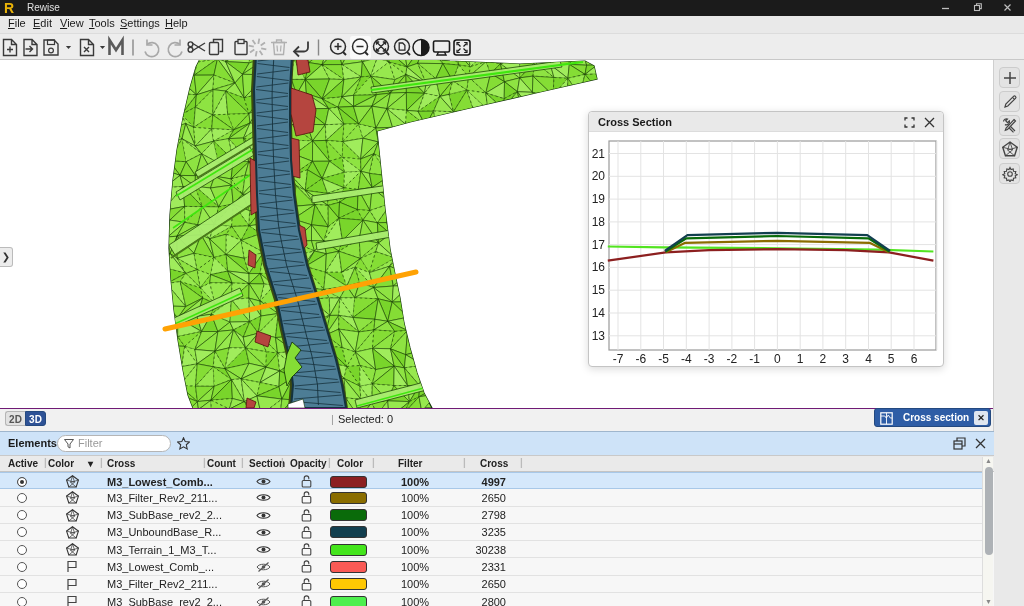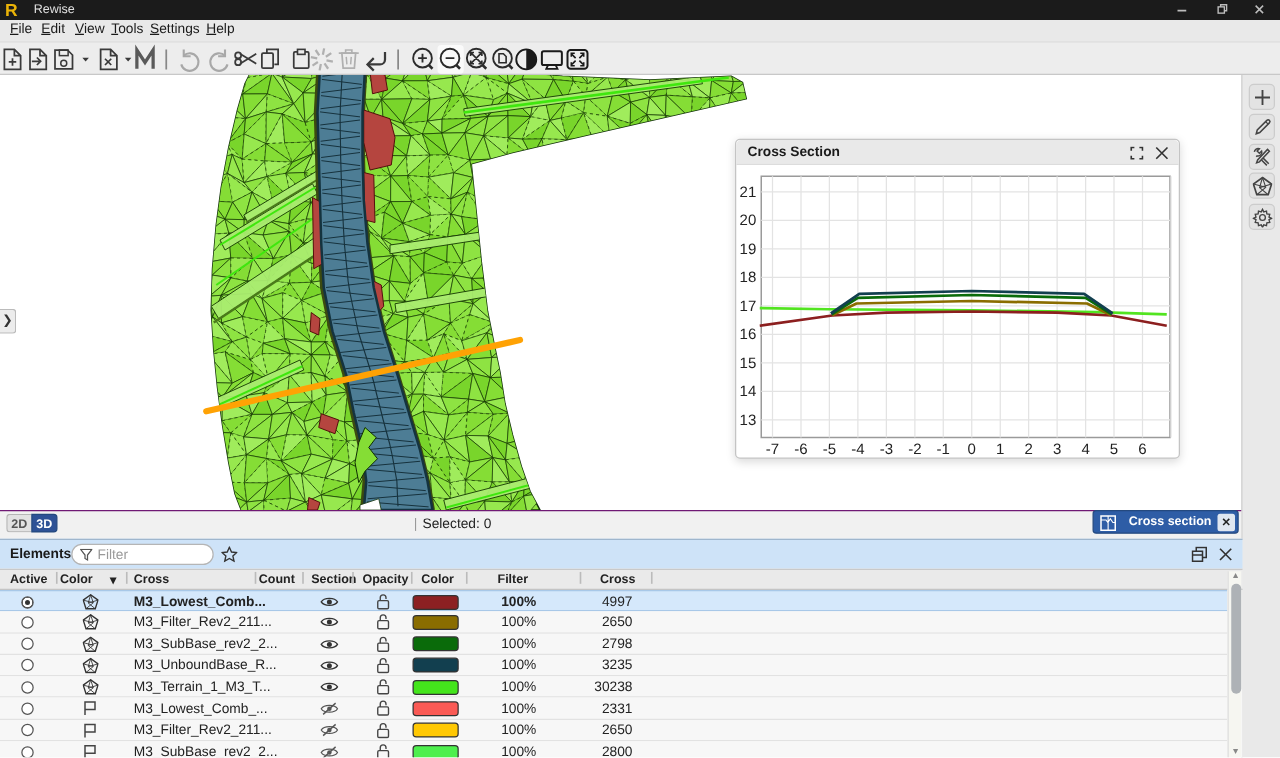--- a/index.html
+++ b/index.html
@@ -1173,21 +1173,21 @@
 <div class="c-lock">
           <svg width="11" height="13" viewBox="0 0 11 13">
             <rect x="1.2" y="5.5" width="8.6" height="6.5" rx="1" fill="none" stroke="#444" stroke-width="1.1"></rect>
             <path d="M3.2,5.5 V3.2 a2.3,2.3 0 0 1 4.6,0 V4.2" fill="none" stroke="#444" stroke-width="1.1"></path>
           </svg>
         </div>
 <div class="c-color">
           <span class="sw" style="background:#8c2022"></span>
         </div>
 <div class="c-op" style="font-weight:bold">100%</div>
-<div class="c-count" style="font-weight:normal">4997</div>
+<div class="c-count" style="font-weight:bold">4997</div>
 </div>
 <div class="trow">
 <div class="c-act">
           <span class="radio"></span>
         </div>
 <div class="c-type">
           <svg width="13" height="13" viewBox="0 0 13 13">
             <path d="M6.5,0.8 L12.4,5.1 L10.2,12 L2.8,12 L0.6,5.1 Z" fill="none" stroke="#333" stroke-width="1.1"></path>
             <path d="M6.5,0.8 L4.6,7.4 L10.2,12 M6.5,0.8 L8.6,7.2 L2.8,12 M0.6,5.1 L8.6,7.2 M12.4,5.1 L4.6,7.4" fill="none" stroke="#333" stroke-width="0.7"></path>
           </svg>

